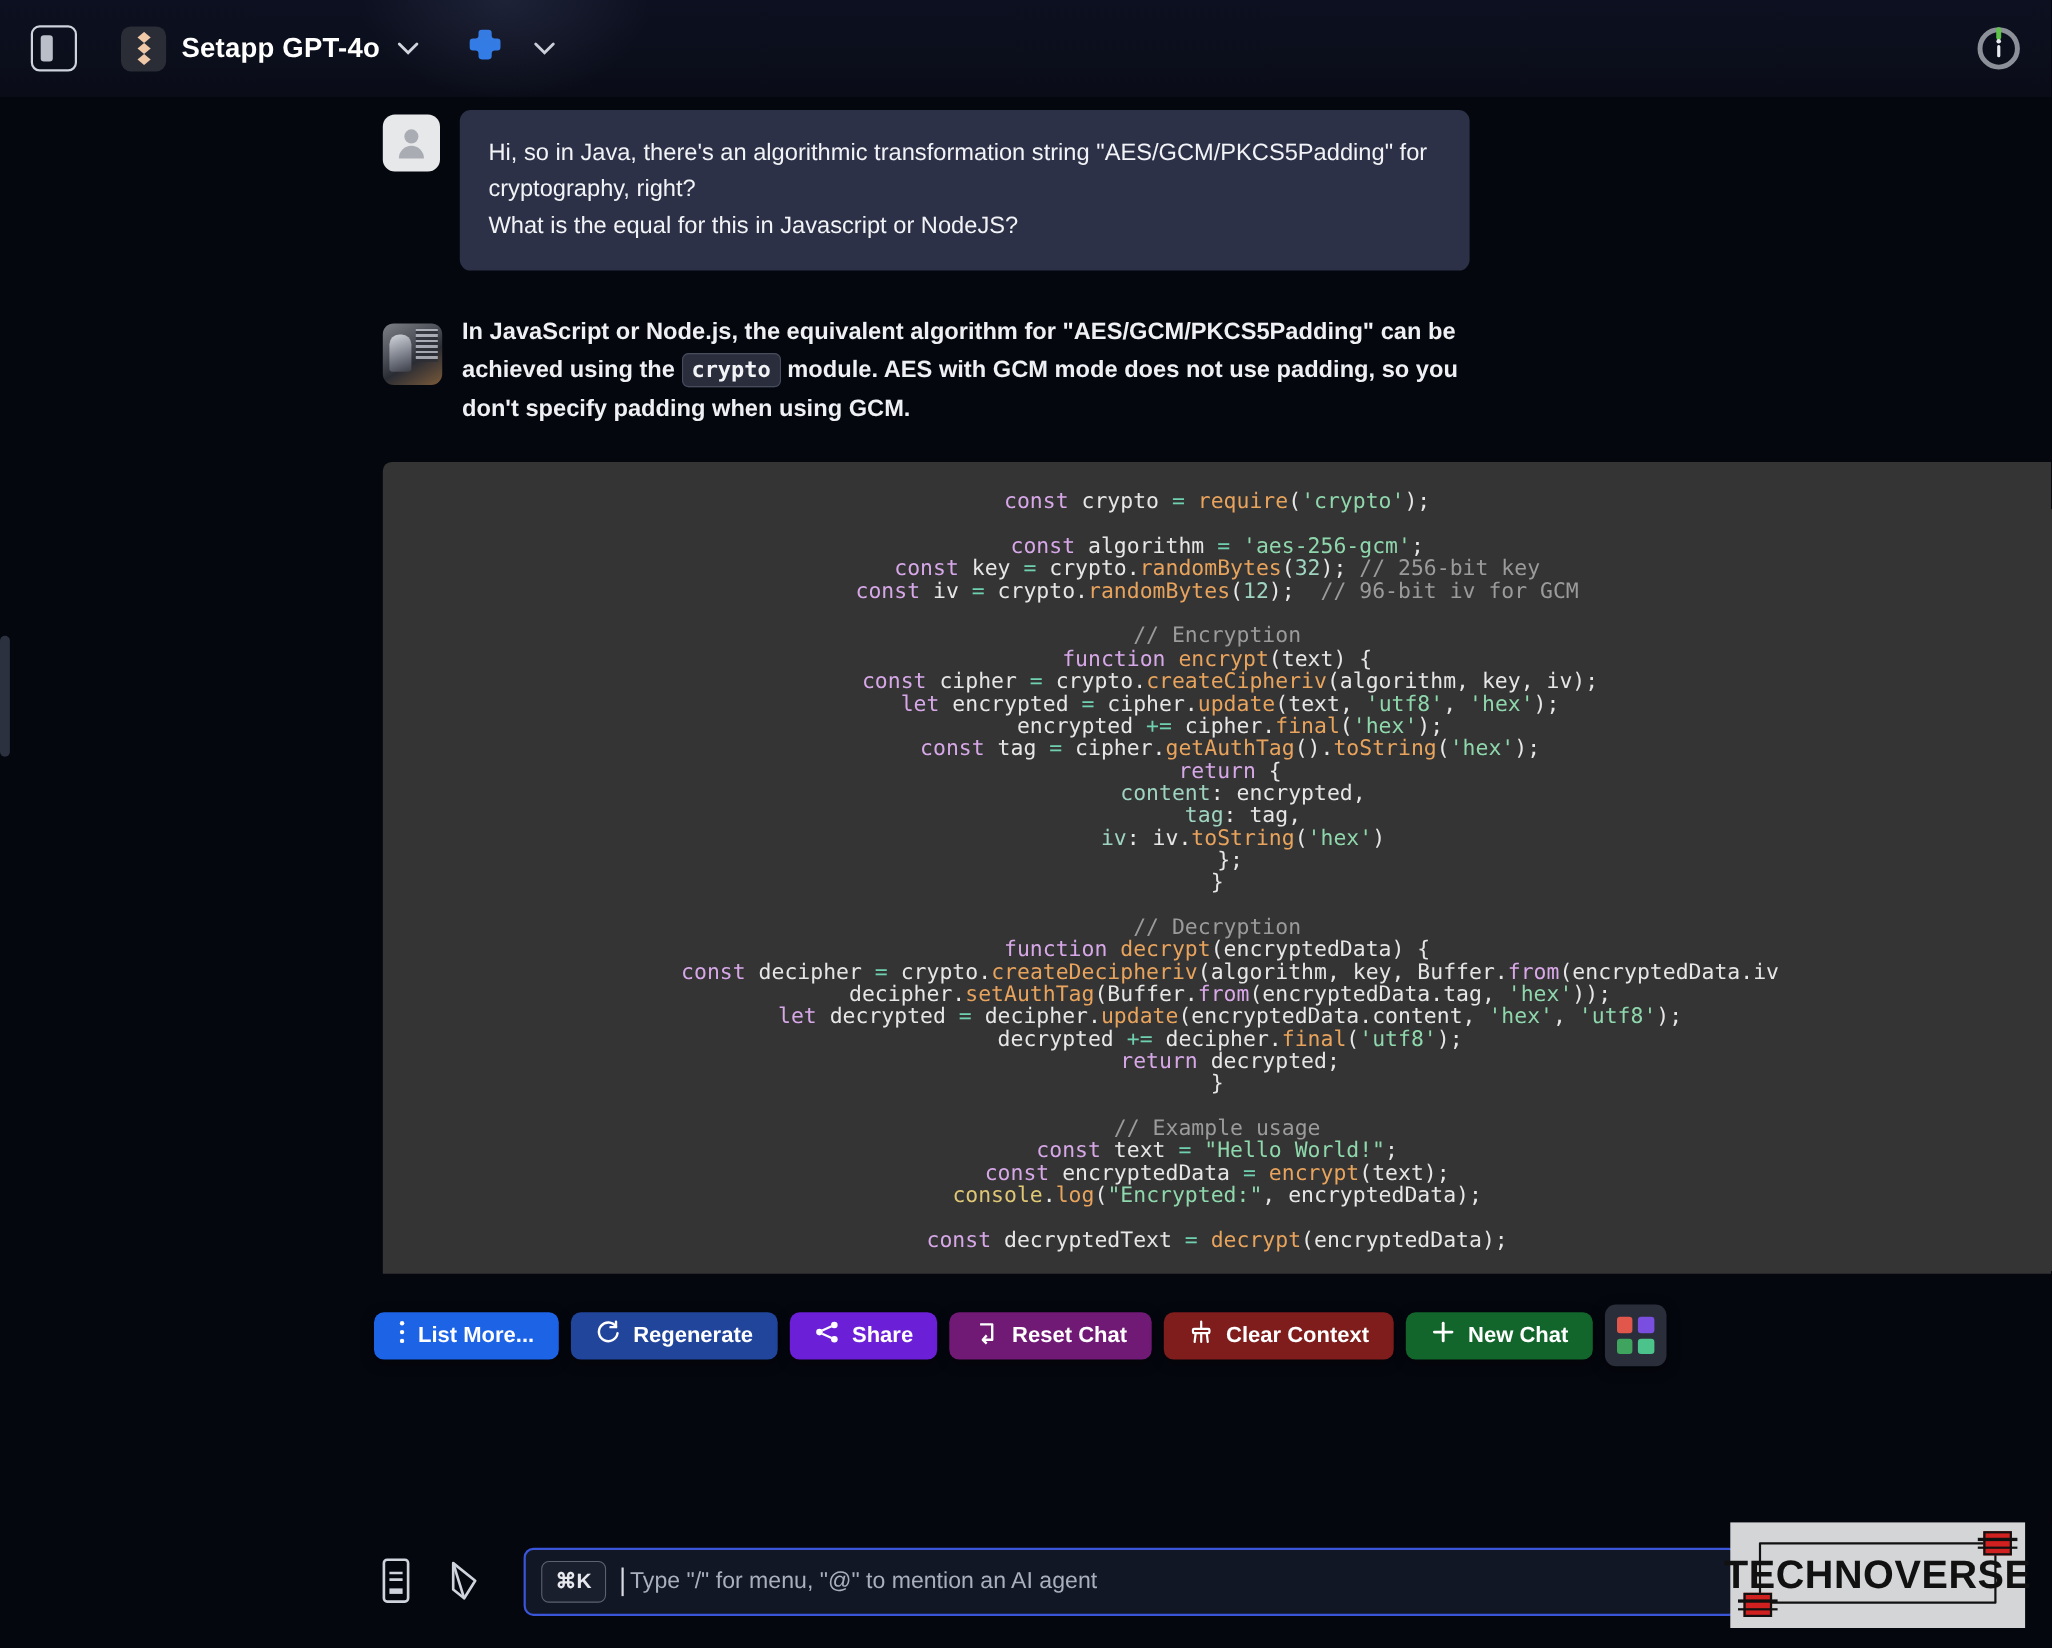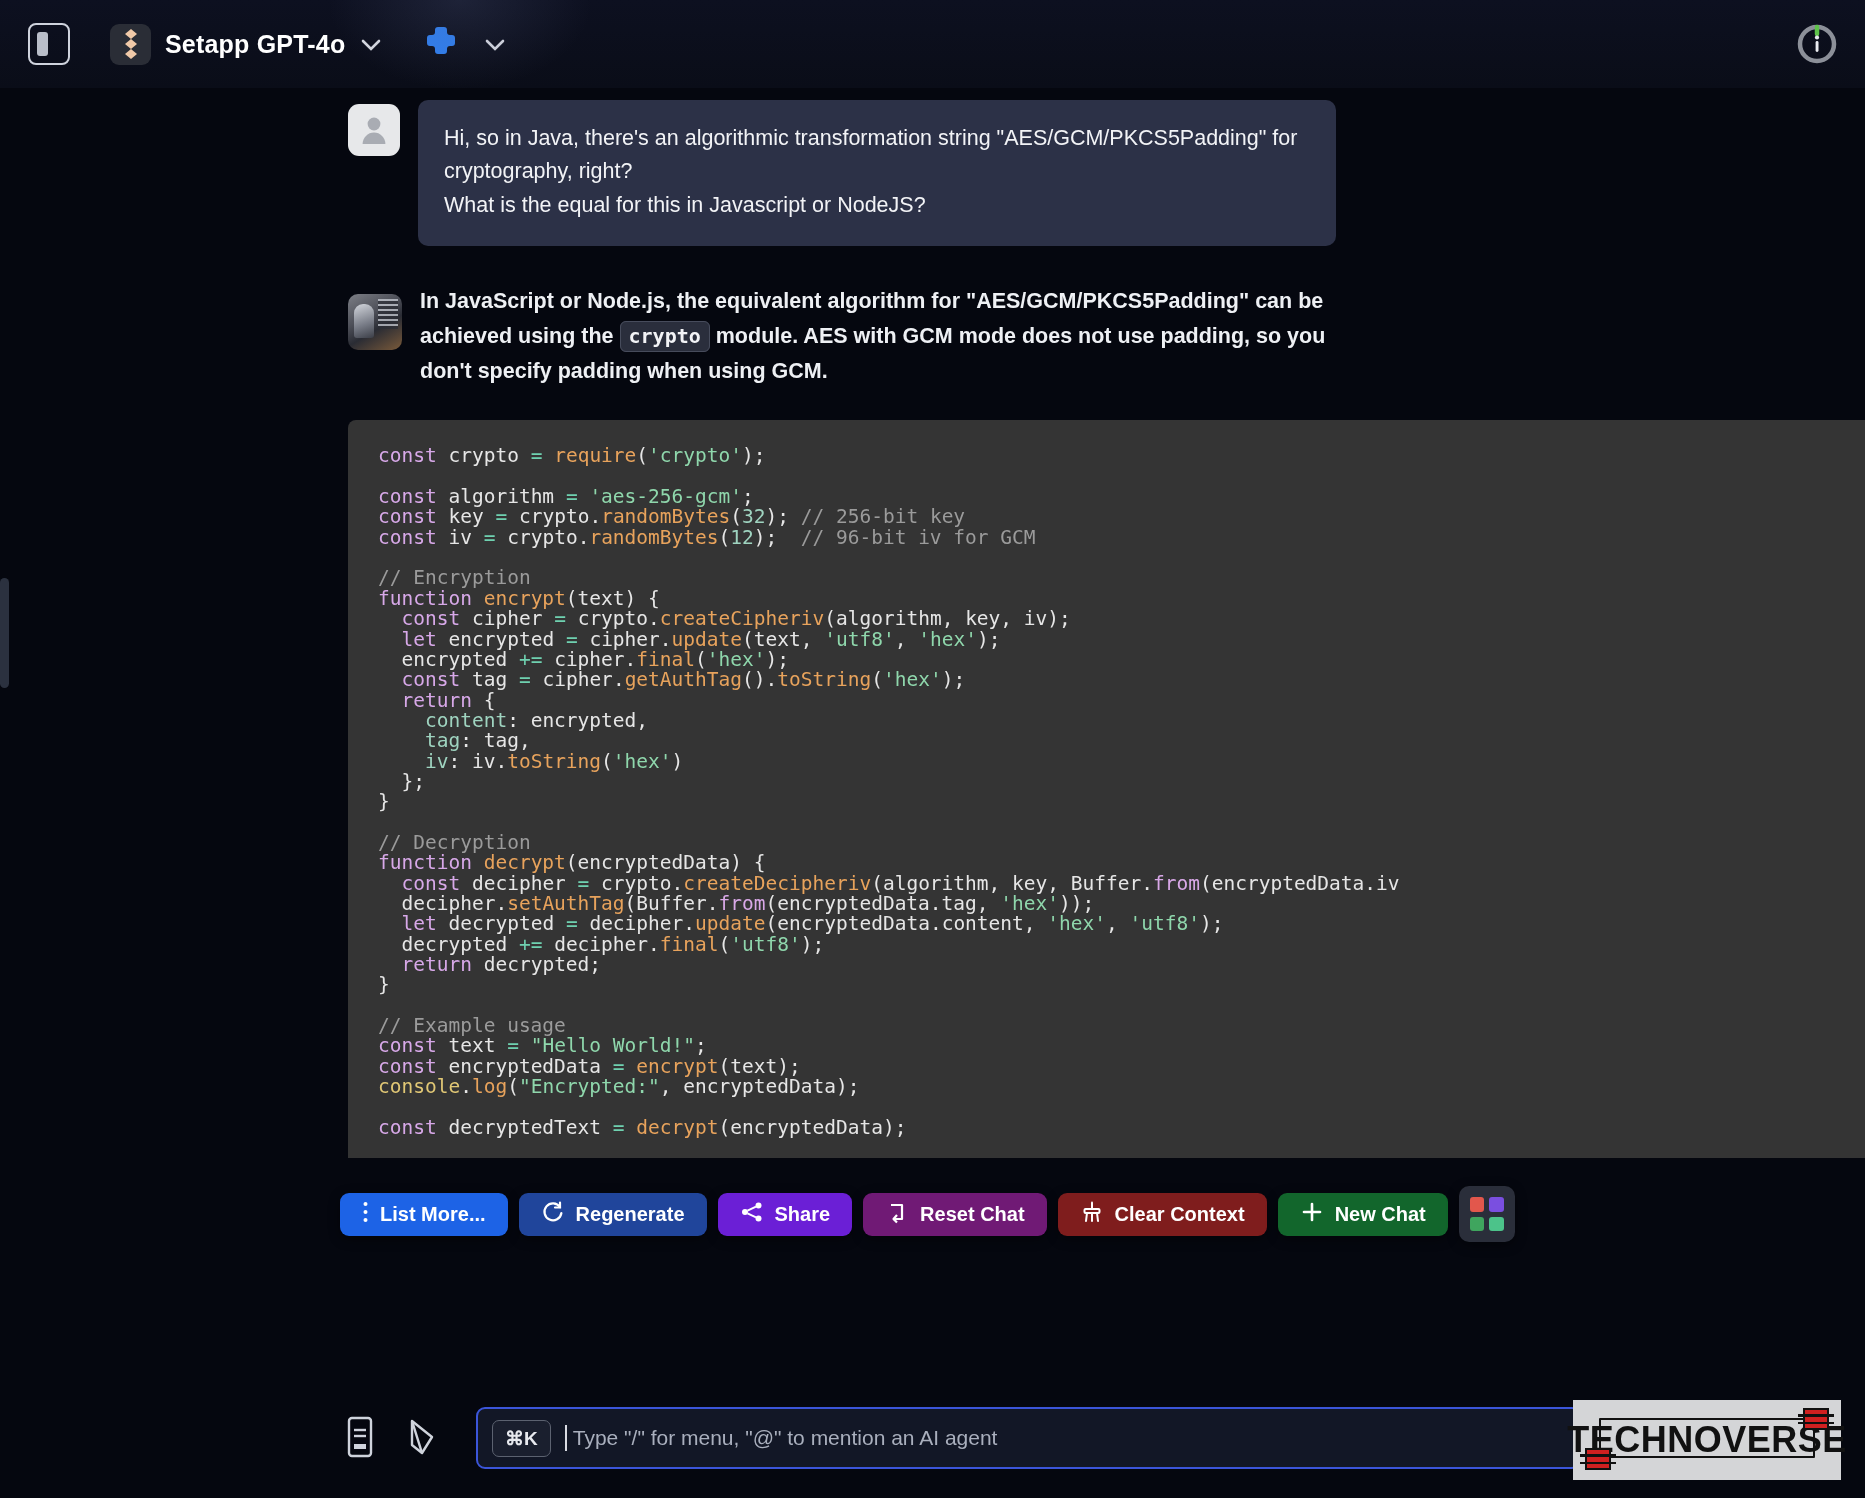--- a/index.html
+++ b/index.html
@@ -136,20 +136,21 @@
 
   
   .codeblock {
     margin-left: 348px;
     margin-top: 4px;
     width: 1517px;
     background: #343434;
     border-radius: 8px 0 0 0;
     padding: 26px 0 20px 0;
     overflow: hidden;
+    text-align: center;
   }
   pre.code {
     font-family: "DejaVu Sans Mono", monospace;
     font-size: 19.5px;
     line-height: 20.35px;
     color: #e6e6e6;
     padding: 0 30px;
     white-space: pre;
     margin: 0;
   }
@@ -220,21 +221,21 @@
     background: #1a1f2e; flex: none;
     font-family: "Liberation Sans", sans-serif;
   }
   .caret { width: 2px; height: 26px; background: #d9dbe2; margin-right: 6px; }
   .ph { color: #a9afbd; font-size: 21px; }
   .ib-right { display: flex; align-items: center; gap: 20px; margin-left: 18px; }
 
   
   .watermark {
     position: absolute; right: 24px; bottom: 18px;
-    width: 268px; height: 80px;
+    width: 268px; height: 96px;
     background: #d4d5d7;
     display: flex; align-items: center; justify-content: center;
     z-index: 50;
   }
   .wm-text {
     font-family: "Liberation Sans", sans-serif;
     font-size: 36px; font-weight: bold; color: #111;
     letter-spacing: .5px;
   }
   .wm-line {

